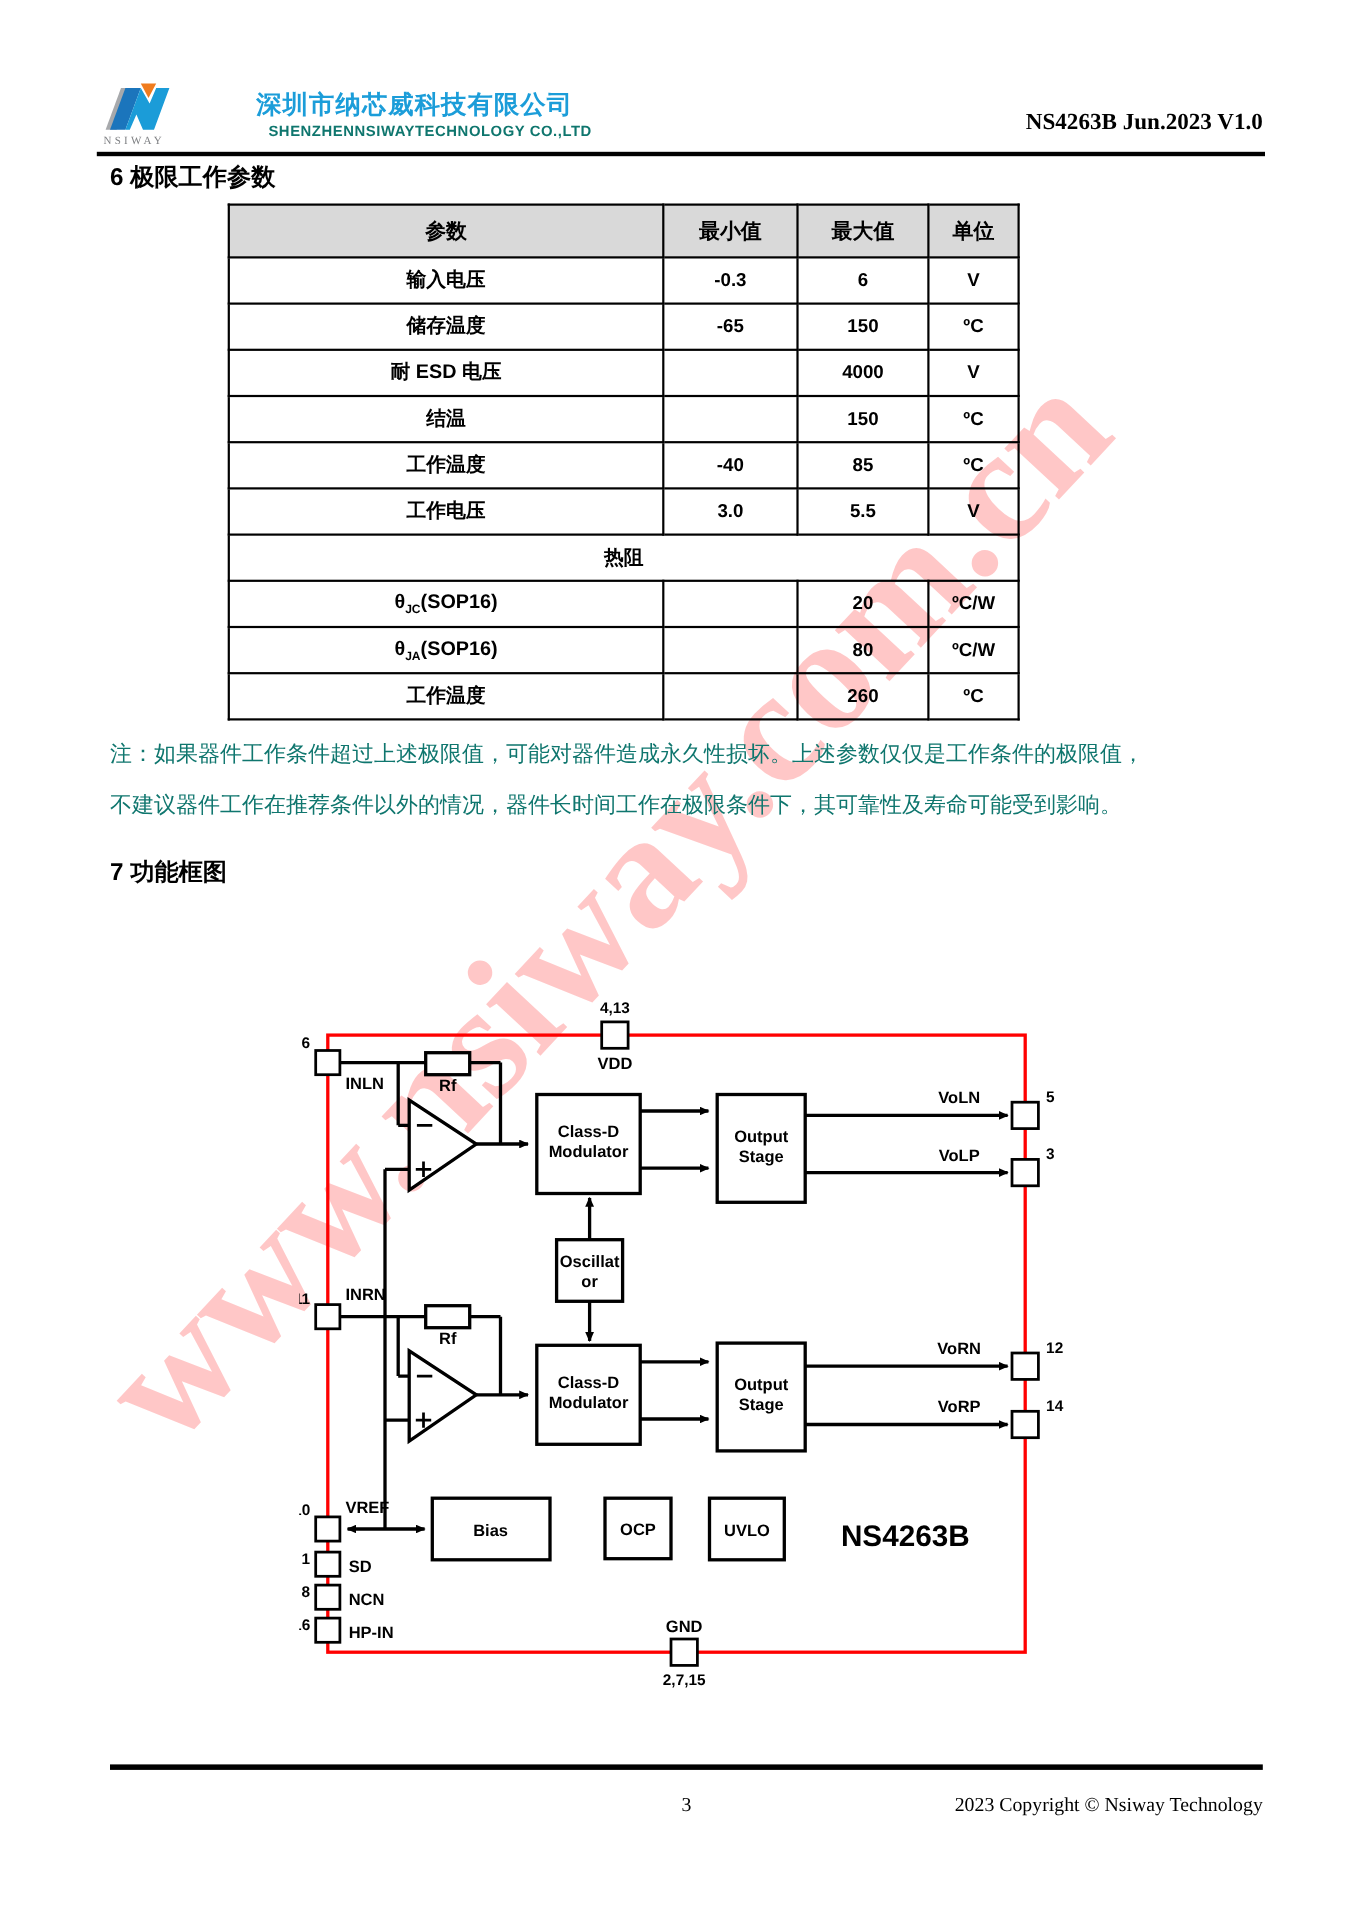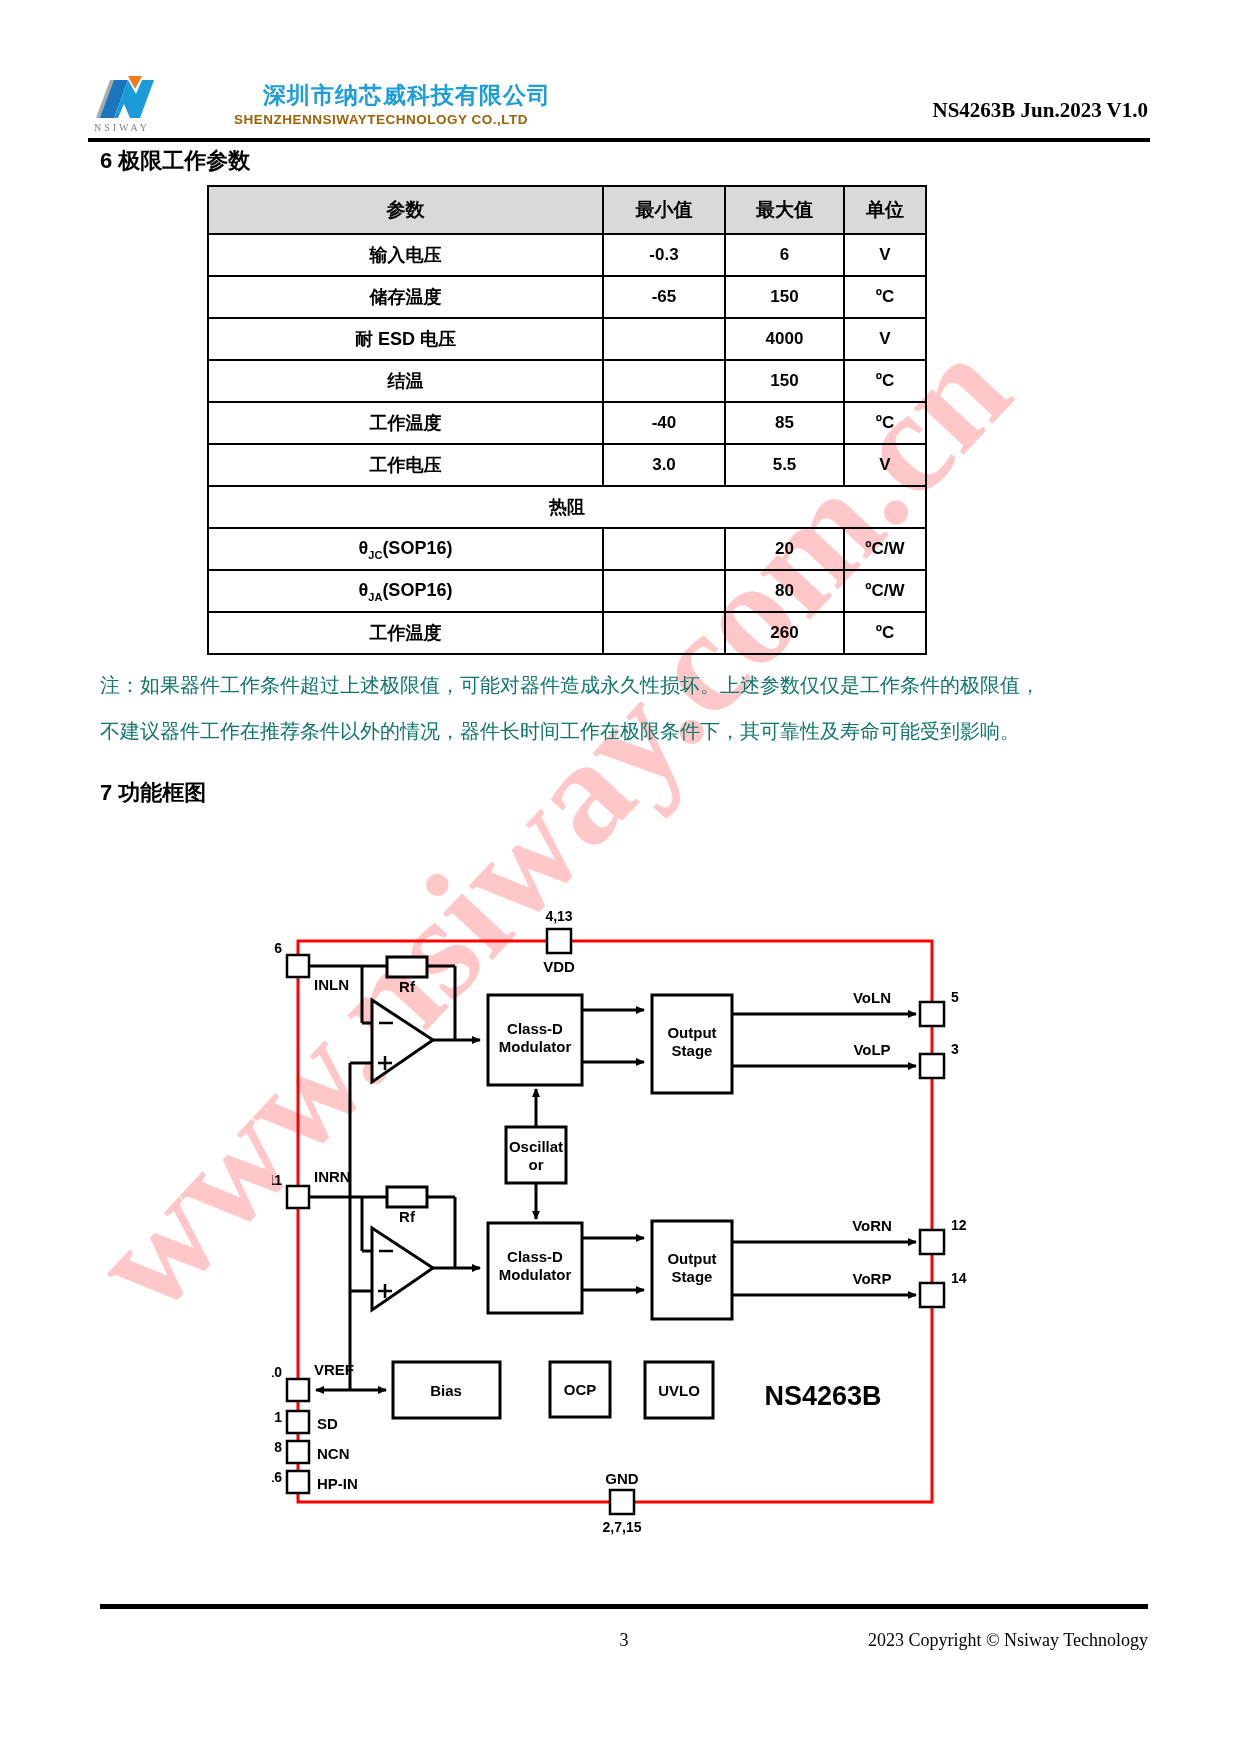--- a/index.html
+++ b/index.html
@@ -13,25 +13,25 @@
     position:absolute; left:-180px; top:740px; width:1460px;
     text-align:center; font-family:"Liberation Serif", serif;
     font-size:148px; font-weight:bold; color:rgba(255,0,0,0.22);
     transform:rotate(-47deg); white-space:nowrap; z-index:1; pointer-events:none;
   }
   .content { position:absolute; inset:0; z-index:2; }
   
   .logo-svg { position:absolute; left:90px; top:72px; }
   .company-cn {
     position:absolute; left:233px; top:80px; font-size:23px; font-weight:bold;
-    color:#1B9DD9; letter-spacing:1px;margin-left:30px;
+    color:#1B9DD9; letter-spacing:1px;
   }
   .company-en {
-    position:absolute; left:234px; top:112px; font-size:13.5px; font-weight:bold;
-    color:#a16207; letter-spacing:0.5px;
+    position:absolute; left:244px; top:112px; font-size:13.5px; font-weight:bold;
+    color:#0f766e; letter-spacing:0.5px;
   }
   .doc-title {
     position:absolute; right:92px; top:98px; font-family:"Liberation Serif", serif;
     font-size:21px; font-weight:bold; color:#000;
   }
   .header-rule { position:absolute; left:88px; top:138px; width:1062px; height:4px; background:#000; }
   
   .sec-title { position:absolute; left:100px; font-size:22px; font-weight:bold; color:#000; }
   .sec6 { top:146px; }
   .sec7 { top:758px;margin-top:20px; }

